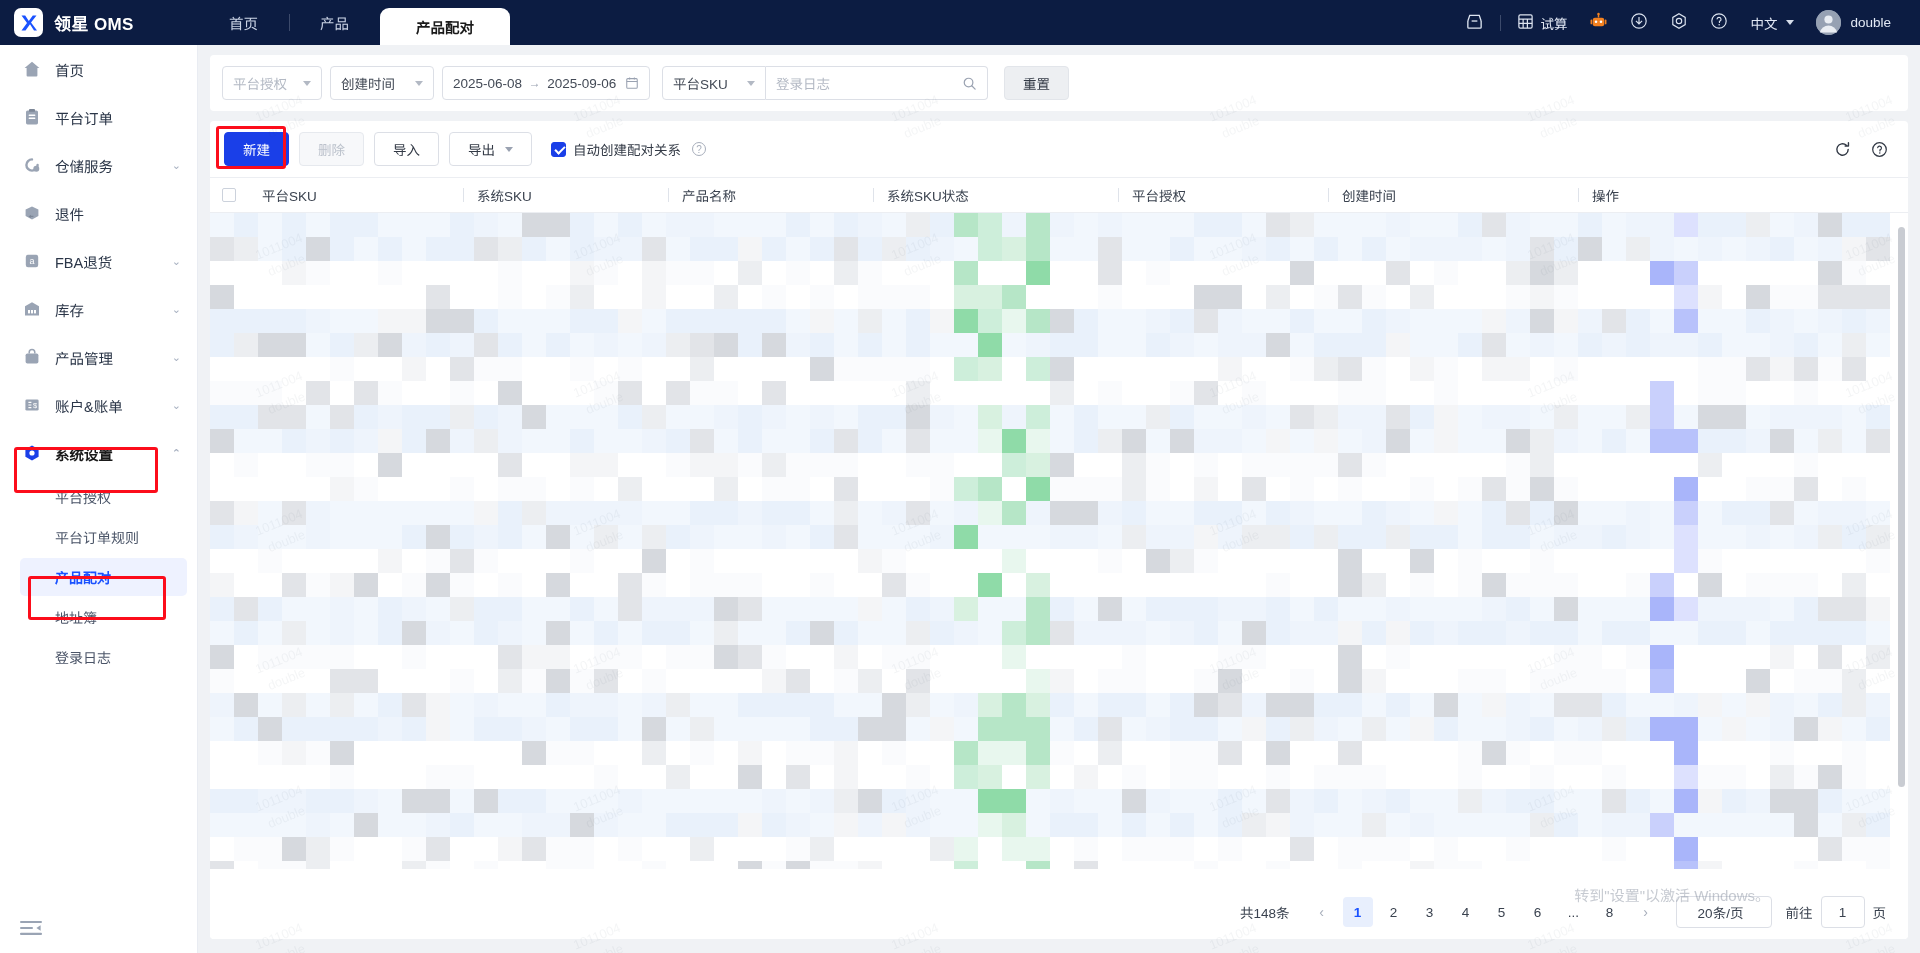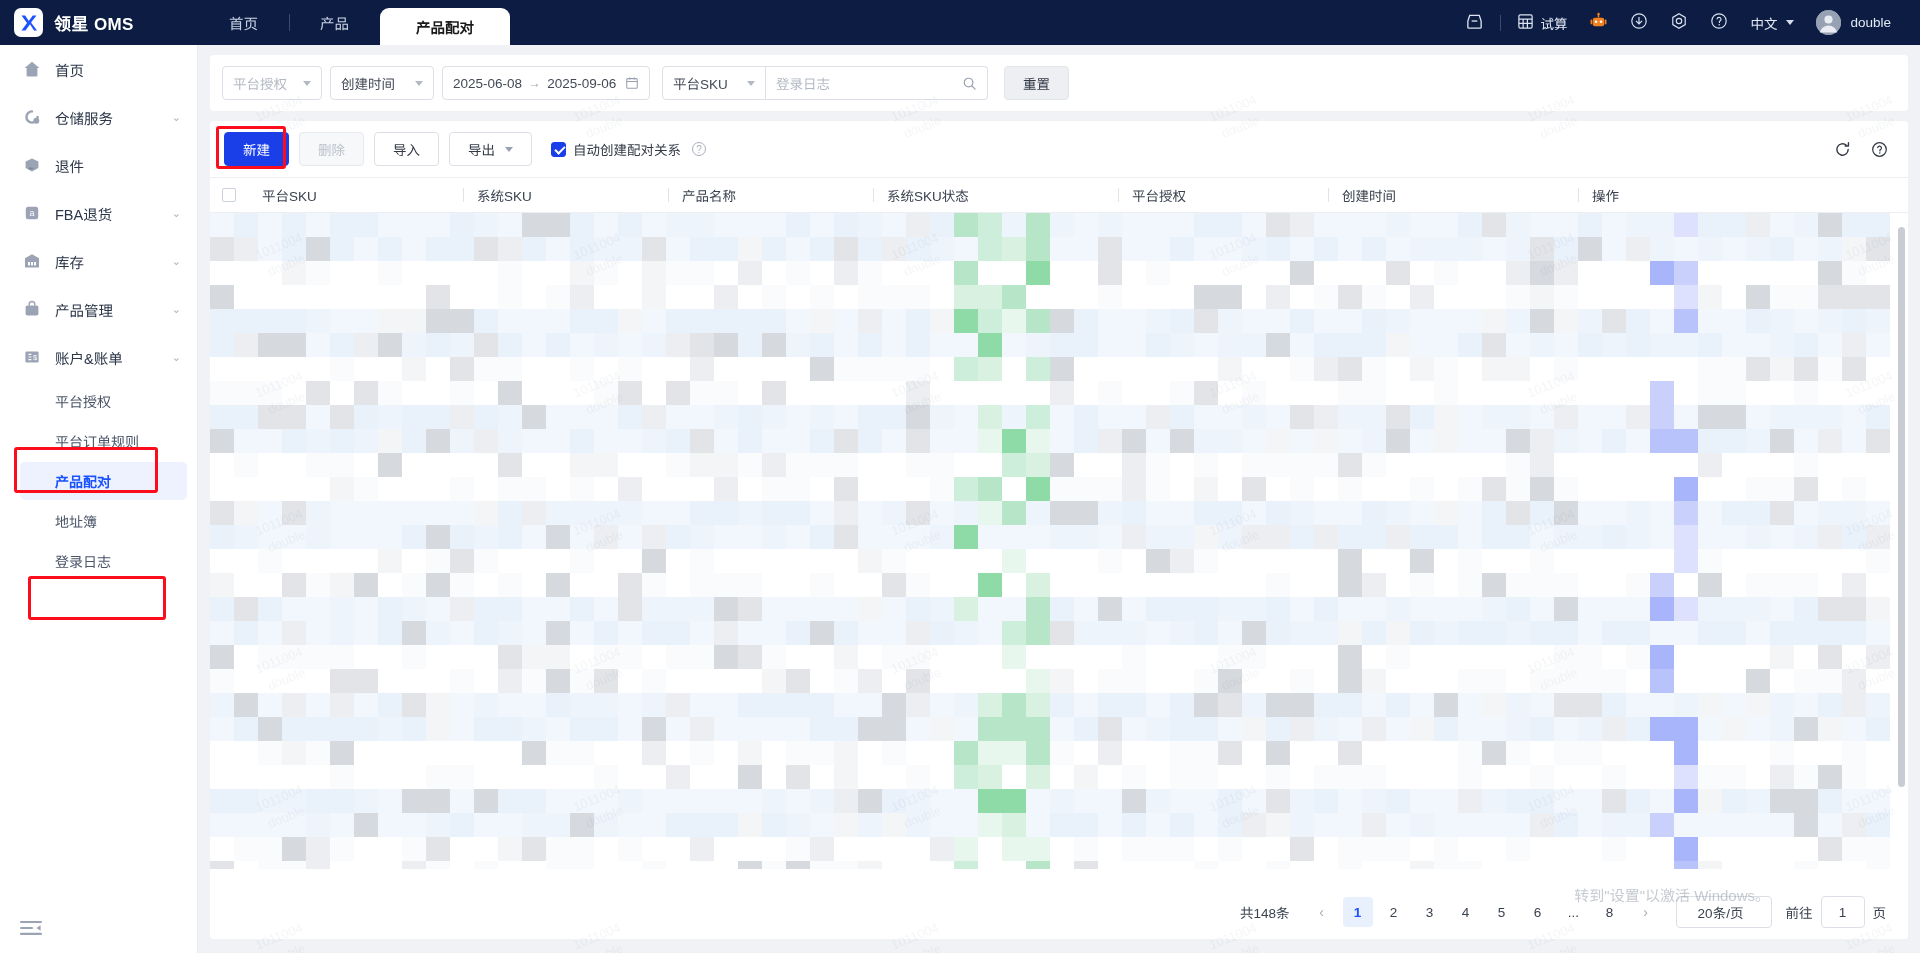--- a/index.html
+++ b/index.html
@@ -354,20 +354,31 @@
 
   <div class="nav-item">
     <span class="ic">
       <svg width="18" height="18" viewBox="0 0 18 18">
           <path d="M9 1.7 L16.4 8 h-2 v7.6 a1 1 0 0 1-1 1 H4.6 a1 1 0 0 1-1-1 V8 h-2 Z" fill="#9aa4b4"></path>
         </svg>
     </span>
     <span class="lbl">首页</span>
   </div>
 
+  <div class="nav-item">
+    <span class="ic">
+      <svg width="18" height="18" viewBox="0 0 18 18">
+          <rect x="3" y="2.4" width="12" height="14" rx="1.6" fill="#9aa4b4"></rect>
+          <rect x="6" y="1" width="6" height="2.8" rx=".9" fill="#7d8797"></rect>
+          <rect x="5.6" y="6.6" width="6.8" height="1.3" rx=".6" fill="#fff"></rect>
+          <rect x="5.6" y="9.6" width="6.8" height="1.3" rx=".6" fill="#fff"></rect>
+        </svg>
+    </span>
+    <span class="lbl">平台订单</span>
+  </div>
 
   <div class="nav-item">
     <span class="ic">
       <svg width="18" height="18" viewBox="0 0 18 18" fill="none">
           <path d="M14.6 9 a5.6 5.6 0 1 1-5.6-5.6" stroke="#9aa4b4" stroke-width="2.4" stroke-linecap="round"></path>
           <circle cx="13.3" cy="12.7" r="3" fill="#9aa4b4"></circle>
         </svg>
     </span>
     <span class="lbl">仓储服务</span>
     <span class="arr">⌄</span>
@@ -424,20 +435,30 @@
       <svg width="18" height="18" viewBox="0 0 18 18">
           <rect x="2.4" y="3.4" width="13.2" height="11.2" rx="1.4" fill="#9aa4b4"></rect>
           <path d="M5.4 6.4 h3 M5.4 9 h3 M5.4 11.6 h3" stroke="#fff" stroke-width="1.1"></path>
           <text x="12" y="12" font-size="7.5" fill="#fff" font-family="Liberation Sans, sans-serif" text-anchor="middle">$</text>
         </svg>
     </span>
     <span class="lbl">账户&amp;账单</span>
     <span class="arr">⌄</span>
   </div>
 
+  <div class="nav-item act">
+    <span class="ic">
+      <svg width="18" height="18" viewBox="0 0 18 18">
+          <path d="M9 1.4 L15.6 5.2 V12.8 L9 16.6 L2.4 12.8 V5.2 Z" fill="#1a3fe8"></path>
+          <circle cx="9" cy="9" r="2.6" fill="#ffffff"></circle>
+        </svg>
+    </span>
+    <span class="lbl">系统设置</span>
+    <span class="arr">⌃</span>
+  </div>
 
   <div class="nav-sub">
     <span class="t">平台授权</span>
   </div>
   <div class="nav-sub">
     <span class="t">平台订单规则</span>
   </div>
   <div class="nav-sub sel">
     <span class="subbg"></span>
     <span class="t">产品配对</span>

